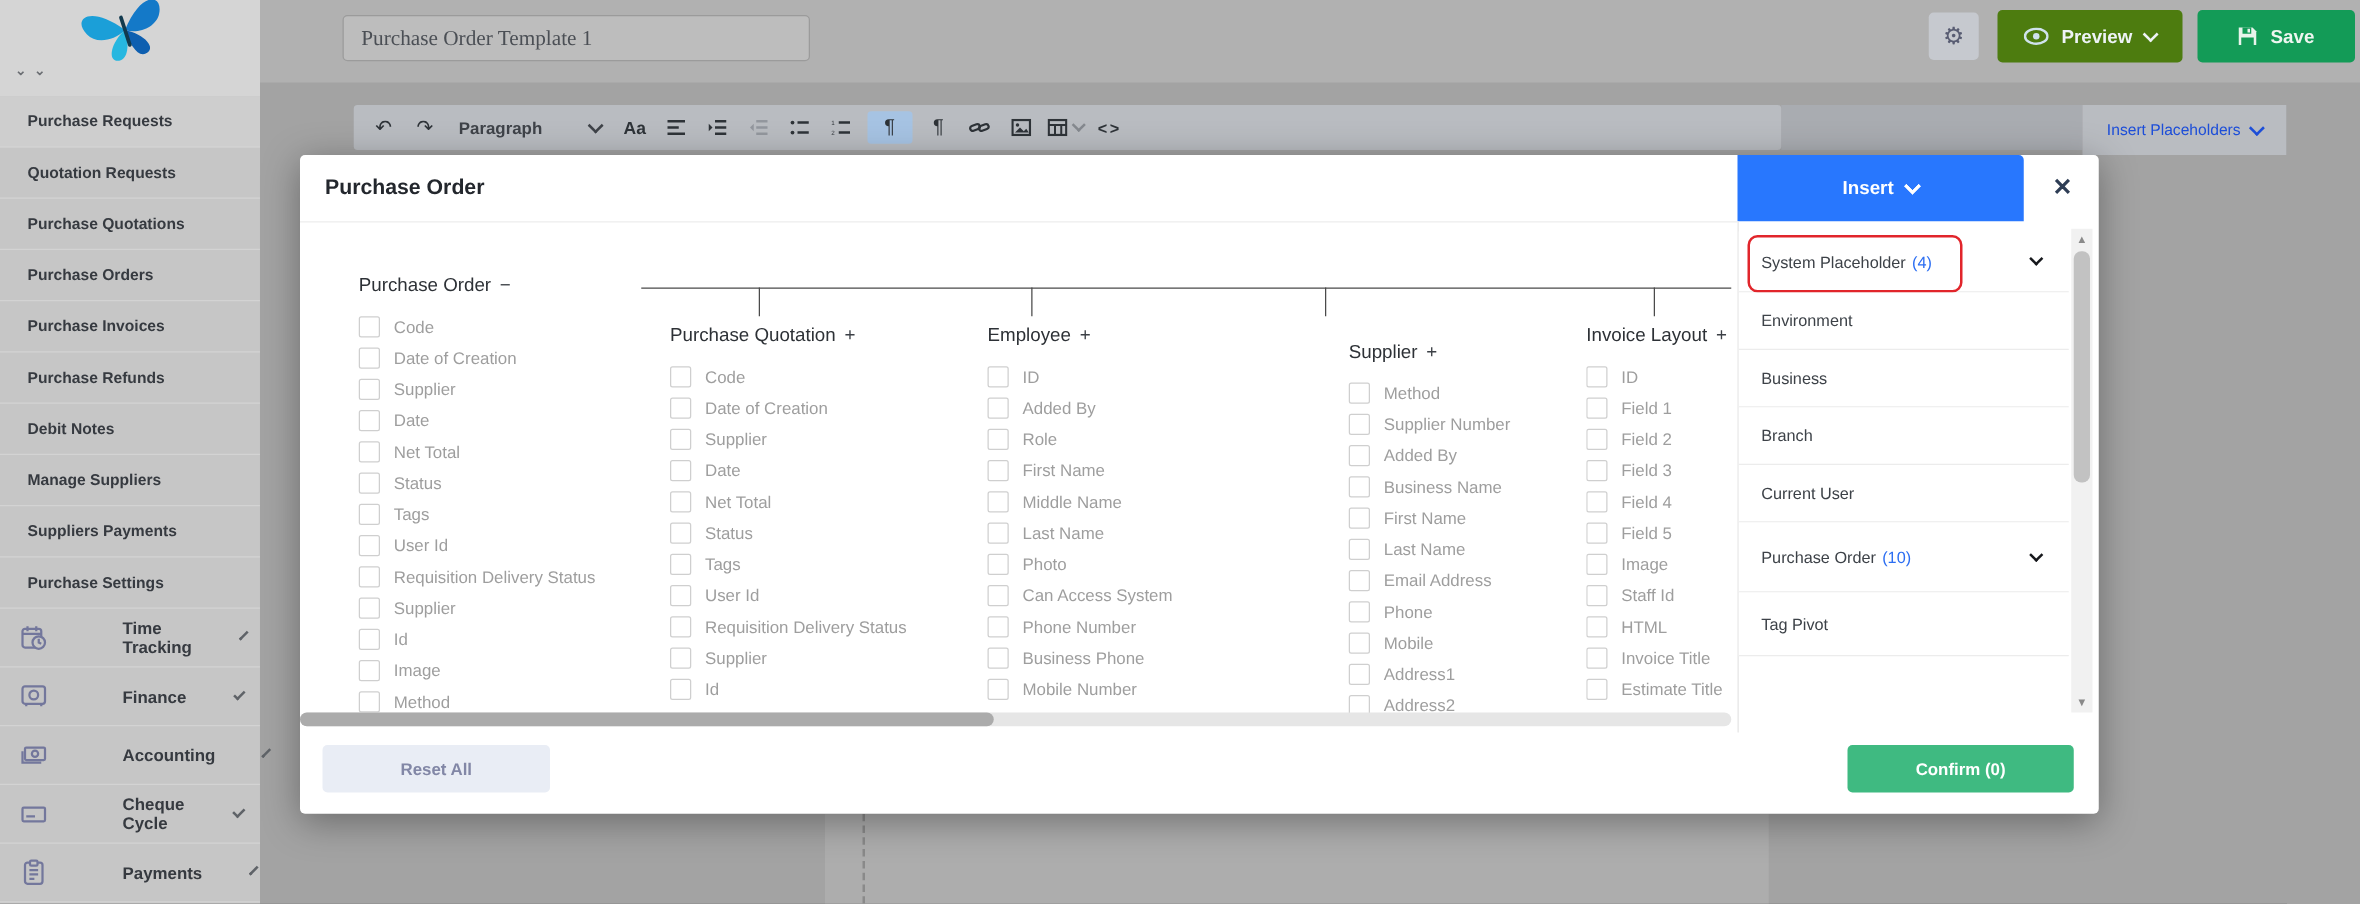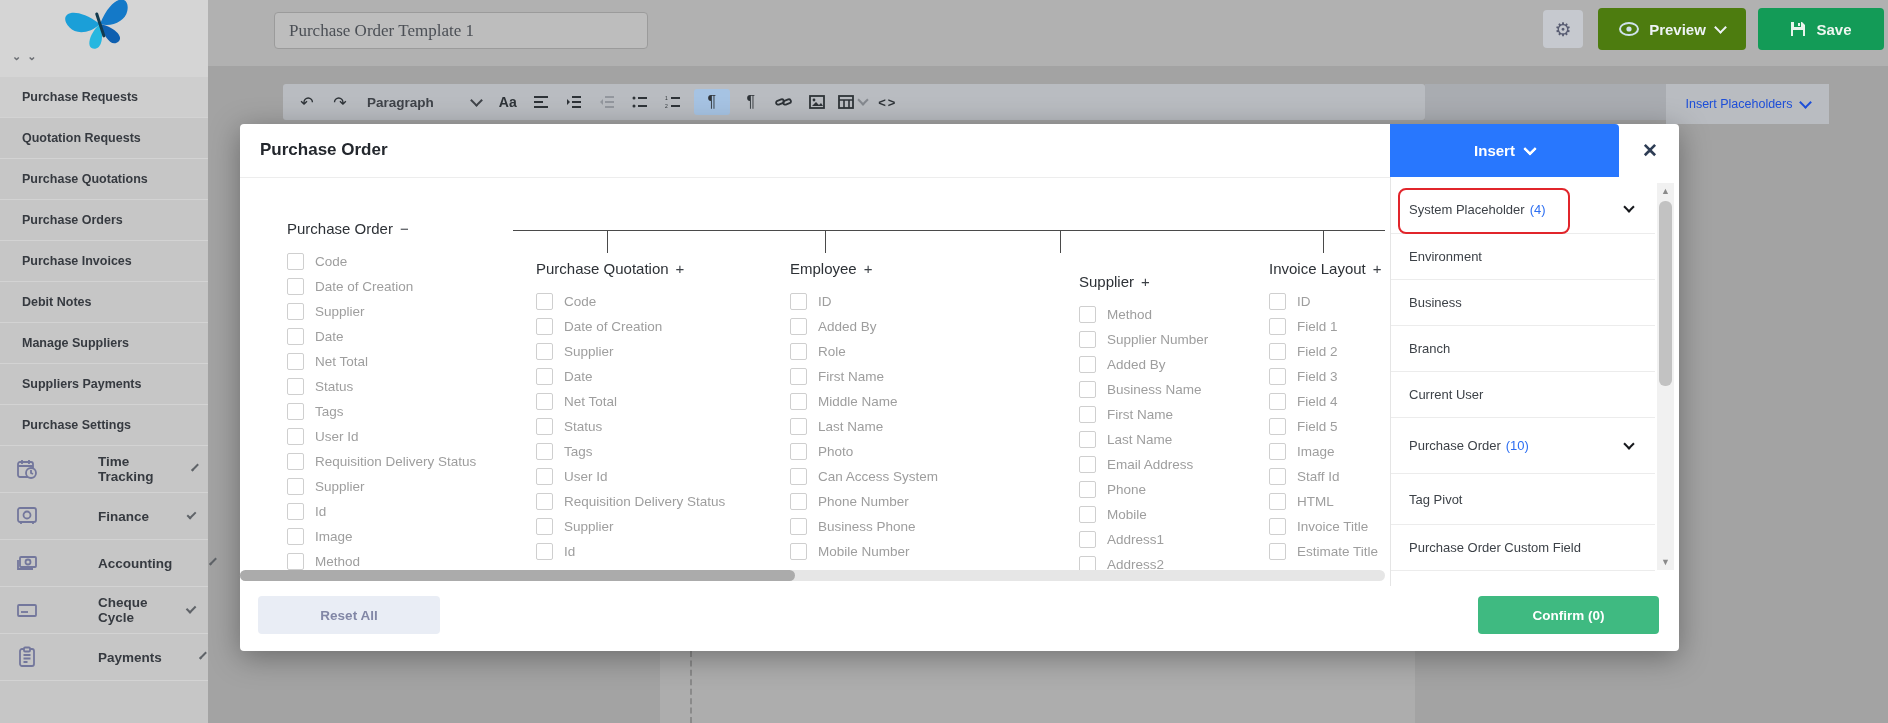--- a/index.html
+++ b/index.html
@@ -203,20 +203,21 @@
         </svg>
       </span>
       <span class="logo-chevs">⌄⌄</span>
     </div>
     <div class="side-menu" id="side-menu">
         <div class="side-item first">Purchase Requests</div>
         <div class="side-item">Quotation Requests</div>
         <div class="side-item">Purchase Quotations</div>
         <div class="side-item">Purchase Orders</div>
         <div class="side-item">Purchase Invoices</div>
+        <div class="side-item">Purchase Refunds</div>
         <div class="side-item">Debit Notes</div>
         <div class="side-item">Manage Suppliers</div>
         <div class="side-item">Suppliers Payments</div>
         <div class="side-item">Purchase Settings</div>
         <div class="side-group">
           <span class="gi">
             <svg width="22" height="22" viewBox="0 0 22 22" fill="none" stroke="#73779c" stroke-width="1.8">
               <rect x="2" y="4" width="15" height="15" rx="2"></rect>
               <path d="M6 2v4M13 2v4M2 8h15"></path>
               <circle cx="15" cy="15" r="5" fill="#c6c6c6"></circle>
@@ -567,23 +568,20 @@
           <span>Current User</span>
         </div>
         <div class="prow" style="height: 55px;">
           <span>Purchase Order</span>
           <span class="cnt">(10)</span>
           <span class="chev"></span>
         </div>
         <div class="prow" style="height: 50px;">
           <span>Tag Pivot</span>
         </div>
-        <div class="prow" style="height: 45px;">
-          <span>Purchase Order Custom Field</span>
-        </div>
       </div>
     <div class="vscroll">
       <div class="varrow" style="top:0;">▲</div>
       <div class="vthumb"></div>
       <div class="varrow" style="bottom:0;">▼</div>
     </div>
 
     <div class="reset-btn">Reset All</div>
     <div class="confirm-btn">Confirm (0)</div>
   </div>

